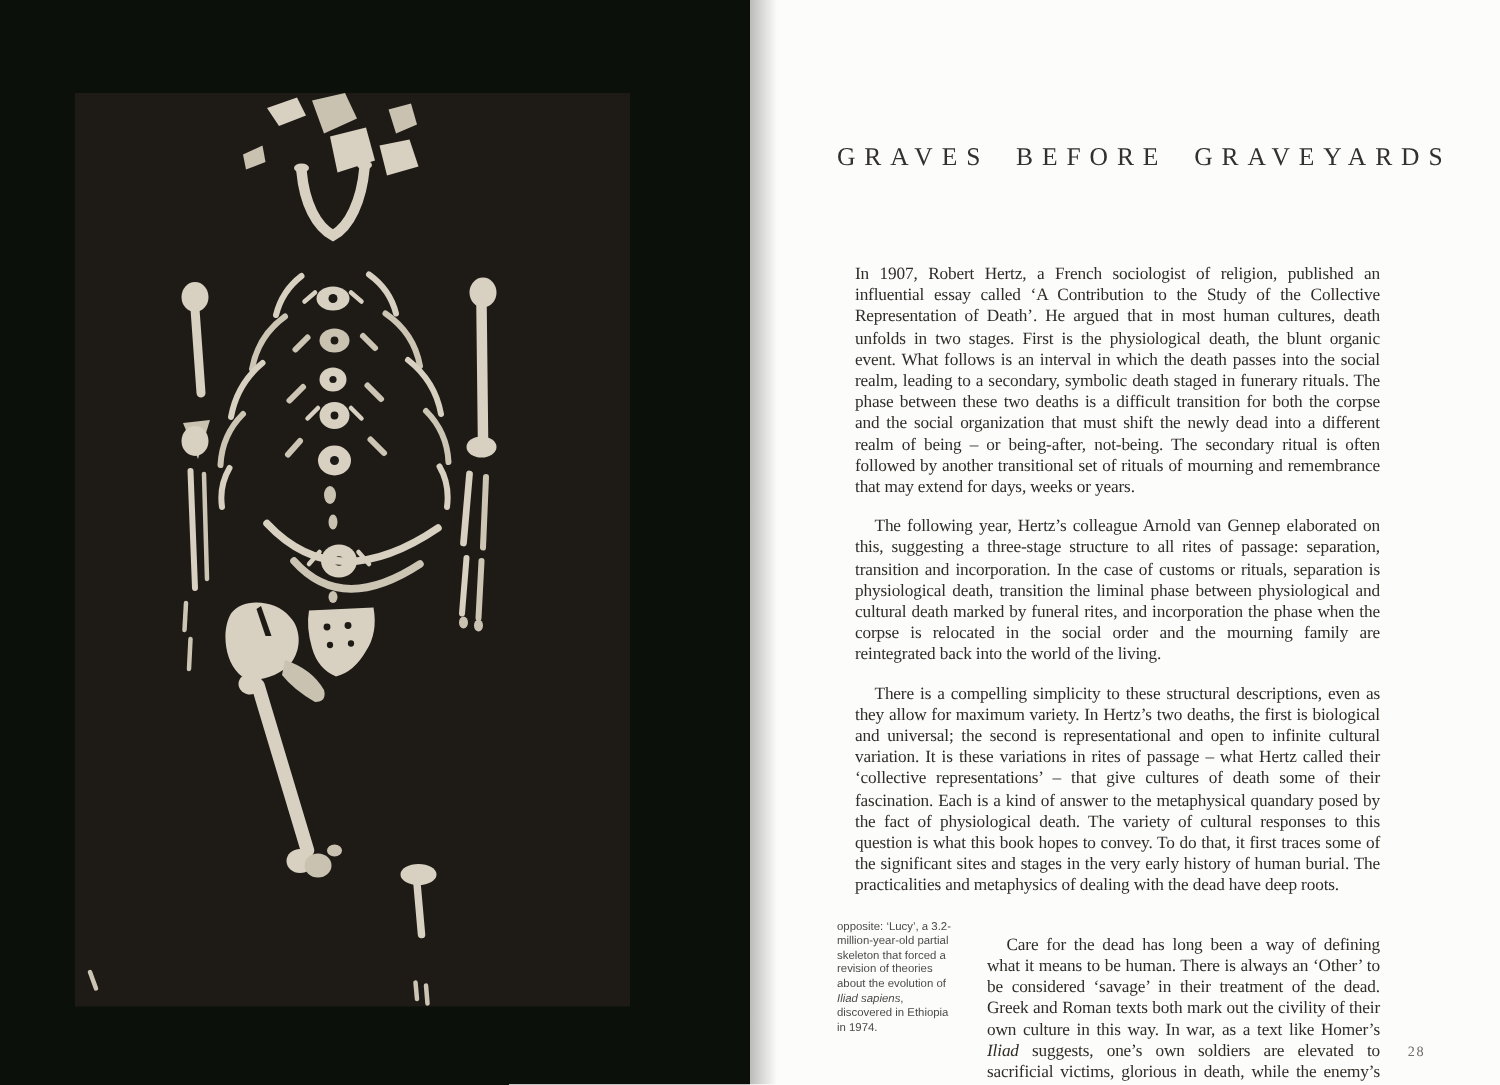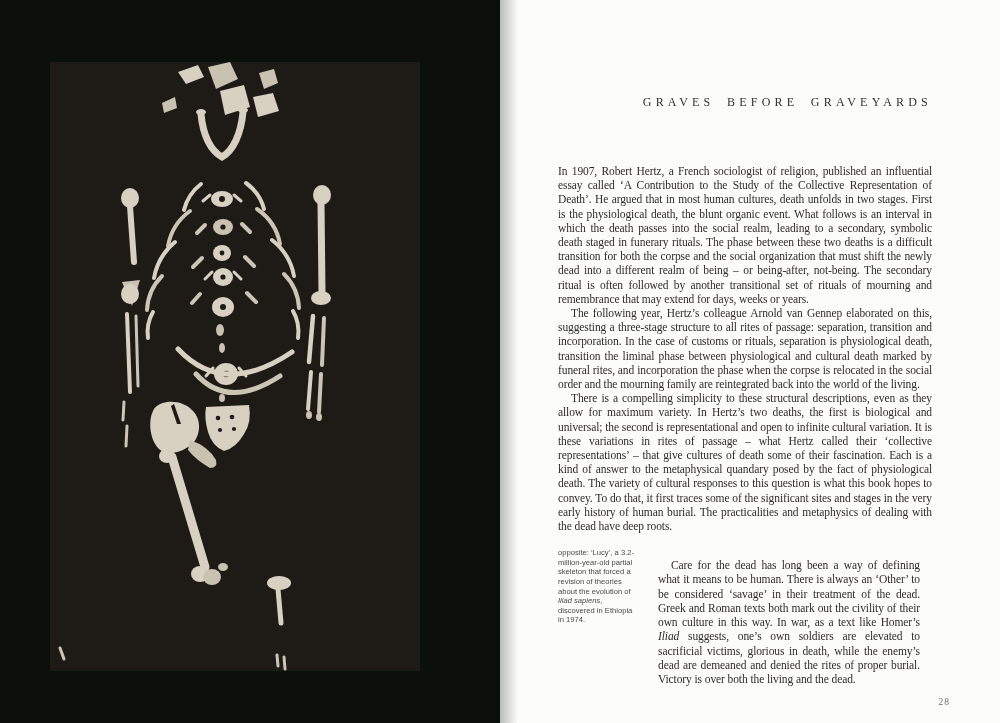--- a/index.html
+++ b/index.html
@@ -27,26 +27,26 @@
   .bone-s{stroke:var(--bone);fill:none;stroke-linecap:round;}
   .bone-s2{stroke:#cdc5b4;fill:none;stroke-linecap:round;}
   .darkspot{fill:var(--photo_black);}
 
   
   .page-right{position:absolute;left:500px;top:0;width:500px;height:723px;
               background:var(--paper_white);}
   .gutter-shadow{position:absolute;left:0;top:0;width:18px;height:723px;
                  background:linear-gradient(to right, rgba(20,20,16,.28), rgba(20,20,16,0));}
   .heading{position:absolute;left:58px;top:95px;width:374px;margin:0;
-           font-size:12px;font-weight:normal;color:#33312e;text-align:right;
+           font-size:17px;font-weight:normal;color:#33312e;text-align:right;
            letter-spacing:.35em;word-spacing:.45em;white-space:nowrap;}
   .body-text{position:absolute;left:58px;top:164px;width:374px;
              font-size:11.5px;line-height:14.2px;color:var(--ink);
              text-align:justify;letter-spacing:-0.1px;}
-  .body-text p{margin:0;}
+  .body-text p{margin:12px;}
   .body-text p.indent{text-indent:13px;}
   em{font-style:italic;}
   .section2{display:flex;gap:9px;margin-top:13px;align-items:flex-start;}
   .caption{flex:0 0 79px;font-family:"Liberation Sans", sans-serif;
            font-size:7.6px;line-height:9.6px;color:var(--caption_ink);
            text-align:left;letter-spacing:0;padding-top:2px;}
   .section2 p{flex:1;margin:12px;}
   .page-number{position:absolute;left:420px;top:697px;width:30px;
                font-size:9.5px;color:#6e6c68;text-align:right;letter-spacing:1px;}
 </style>

